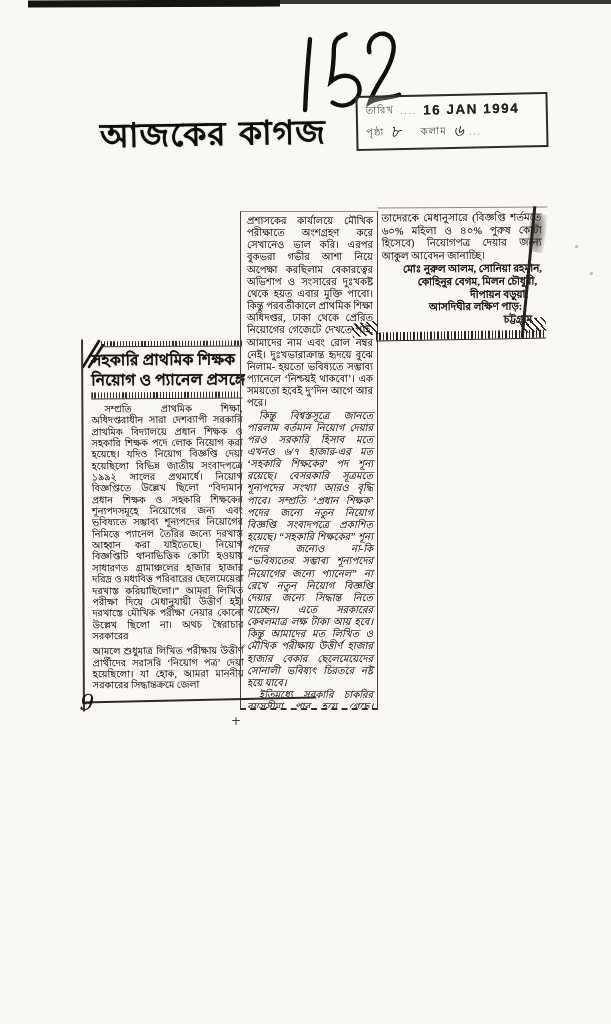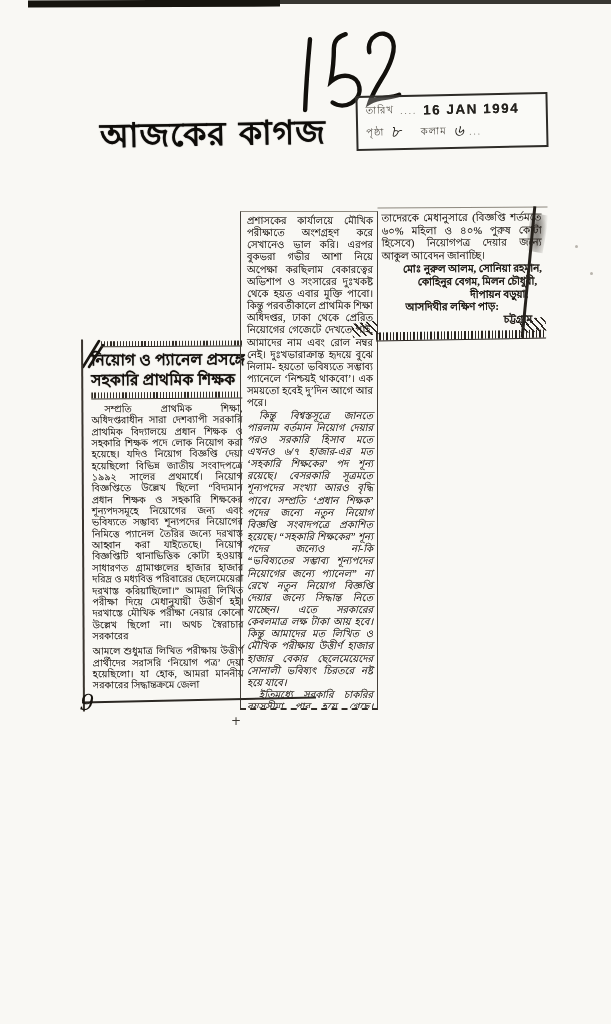--- a/index.html
+++ b/index.html
@@ -84,21 +84,21 @@
     border-top:1px solid #8d887e; padding:4px 6px 0 4px;
     transform:rotate(-0.4deg); }
   .right-col p { font-size:10.3px; line-height:12.6px; }
   .right-edge { position:absolute; left:527px; top:206px; width:3px; height:132px;
     background:#26221d; transform:rotate(5.5deg); }
   .signatures { margin-top:1px; }
   .sig-line { text-align:right; font-size:10.3px; line-height:12.6px; font-weight:bold;
     color:#1d1914; text-shadow:0 0 .5px rgba(30,25,18,.6); }
   .sig-line:nth-child(2){ padding-right:5px; }
   .sig-line:nth-child(3){ padding-right:14px; }
-  .sig-line:nth-child(4){ padding-right:20px;text-align:center; }
+  .sig-line:nth-child(4){ padding-right:20px; }
   .sig-line:nth-child(5){ padding-right:10px; }
   .comb {
     position:absolute; left:376px; top:331px; width:170px; height:9px;
     background:repeating-linear-gradient(90deg,#2a2520 0,#2a2520 1.4px,transparent 1.4px,transparent 3.4px);
     border-bottom:1.5px solid #2a2520; transform:rotate(-1deg);
   }
   .hatch { position:absolute; width:26px; height:14px;
     background:repeating-linear-gradient(55deg,#2d2823 0,#2d2823 1.6px,transparent 1.6px,transparent 5px); }
   .hatch-left { left:352px; top:322px; transform:rotate(-8deg); }
   .hatch-right { left:520px; top:318px; transform:rotate(-6deg); }
@@ -158,22 +158,22 @@
     <svg width="26" height="32" viewBox="0 0 26 32">
       <g fill="none" stroke="#1a1712" stroke-width="2.6" stroke-linecap="round">
         <path d="M4,30 L20,4"></path>
         <path d="M10,30 L24,8"></path>
       </g>
     </svg>
   </div>
 
   <div class="col left-col">
     <div class="orn-rule top"></div>
+    <div class="headline">সহকারি প্রাথমিক শিক্ষক</div>
     <div class="headline">নিয়োগ ও প্যানেল প্রসঙ্গে</div>
-    <div class="headline">সহকারি প্রাথমিক শিক্ষক</div>
     <div class="orn-rule"></div>
     <p class="indent">সম্প্রতি প্রাথমিক শিক্ষা, অধিদপ্তরাধীন সারা দেশব্যাপী সরকারি প্রাথমিক বিদ্যালয়ে প্রধান শিক্ষক ও সহকারি শিক্ষক পদে লোক নিয়োগ করা হয়েছে। যদিও নিয়োগ বিজ্ঞপ্তি দেয়া হয়েছিলো বিভিন্ন জাতীয় সংবাদপত্রে ১৯৯২ সালের প্রথমার্ধে। নিয়োগ বিজ্ঞপ্তিতে উল্লেখ ছিলো “বিদ্যমান প্রধান শিক্ষক ও সহকারি শিক্ষকের শূন্যপদসমূহে নিয়োগের জন্য এবং ভবিষ্যতে সম্ভাব্য শূন্যপদের নিয়োগের নিমিত্তে প্যানেল তৈরির জন্যে দরখাস্ত আহ্বান করা যাইতেছে। নিয়োগ বিজ্ঞপ্তিটি থানাভিত্তিক কোটা হওয়ায় সাধারণত গ্রামাঞ্চলের হাজার হাজার দরিদ্র ও মধ্যবিত্ত পরিবারের ছেলেমেয়েরা দরখাস্ত করিয়াছিলো।” আমরা লিখিত পরীক্ষা দিয়ে মেধানুযায়ী উত্তীর্ণ হই। দরখাস্তে মৌখিক পরীক্ষা নেয়ার কোনো উল্লেখ ছিলো না। অথচ স্বৈরাচার সরকারের</p>
     <p style="margin-top:4px;">আমলে শুধুমাত্র লিখিত পরীক্ষায় উত্তীর্ণ প্রার্থীদের সরাসরি ‘নিয়োগ পত্র’ দেয়া হয়েছিলো। যা হোক, আমরা মাননীয় সরকারের সিদ্ধান্তক্রমে জেলা</p>
   </div>
 
   <div class="col mid-col">
     <p>প্রশাসকের কার্যালয়ে মৌখিক পরীক্ষাতে অংশগ্রহণ করে সেখানেও ভাল করি। এরপর বুকভরা গভীর আশা নিয়ে অপেক্ষা করছিলাম বেকারত্বের অভিশাপ ও সংসারের দুঃখকষ্ট থেকে হয়ত এবার মুক্তি পাবো। কিন্তু পরবর্তীকালে প্রাথমিক শিক্ষা অধিদপ্তর, ঢাকা থেকে প্রেরিত নিয়োগের গেজেটে দেখতে পাই, আমাদের নাম এবং রোল নম্বর নেই। দুঃখভারাক্রান্ত হৃদয়ে বুঝে নিলাম- হয়তো ভবিষ্যতে সম্ভাব্য প্যানেলে ‘নিশ্চয়ই থাকবো’। এক সময়তো হবেই দু’দিন আগে আর পরে।</p>
     <p class="indent">কিন্তু বিশ্বস্তসূত্রে জানতে পারলাম বর্তমান নিয়োগ দেয়ার পরও সরকারি হিসাব মতে এখনও ৬/৭ হাজার-এর মত ‘সহকারি শিক্ষকের’ পদ শূন্য রয়েছে। বেসরকারি সূত্রমতে শূন্যপদের সংখ্যা আরও বৃদ্ধি পাবে। সম্প্রতি ‘প্রধান শিক্ষক’ পদের জন্যে নতুন নিয়োগ বিজ্ঞপ্তি সংবাদপত্রে প্রকাশিত হয়েছে। “সহকারি শিক্ষকের” শূন্য পদের জন্যেও না-কি “ভবিষ্যতের সম্ভাব্য শূন্যপদের নিয়োগের জন্যে প্যানেল” না রেখে নতুন নিয়োগ বিজ্ঞপ্তি দেয়ার জন্যে সিদ্ধান্ত নিতে যাচ্ছেন। এতে সরকারের কেবলমাত্র লক্ষ টাকা আয় হবে। কিন্তু আমাদের মত লিখিত ও মৌখিক পরীক্ষায় উত্তীর্ণ হাজার হাজার বেকার ছেলেমেয়েদের সোনালী ভবিষ্যৎ চিরতরে নষ্ট হয়ে যাবে।</p>
     <p class="indent">ইতিমধ্যে সরকারি চাকরির বয়সসীমা পার হয়ে গেছে। এমতাবস্থায় মানবিক কারণে ‘সহকারি শিক্ষক’ পদের জন্যে নতুন নিয়োগ বিজ্ঞপ্তি প্রকাশ না করে যারা ইতিপূর্বে লিখিত ও মৌখিক পরীক্ষায় উত্তীর্ণ হয়েও বর্তমান নিয়োগ থেকে বাদ পড়েছে</p>
   </div>

